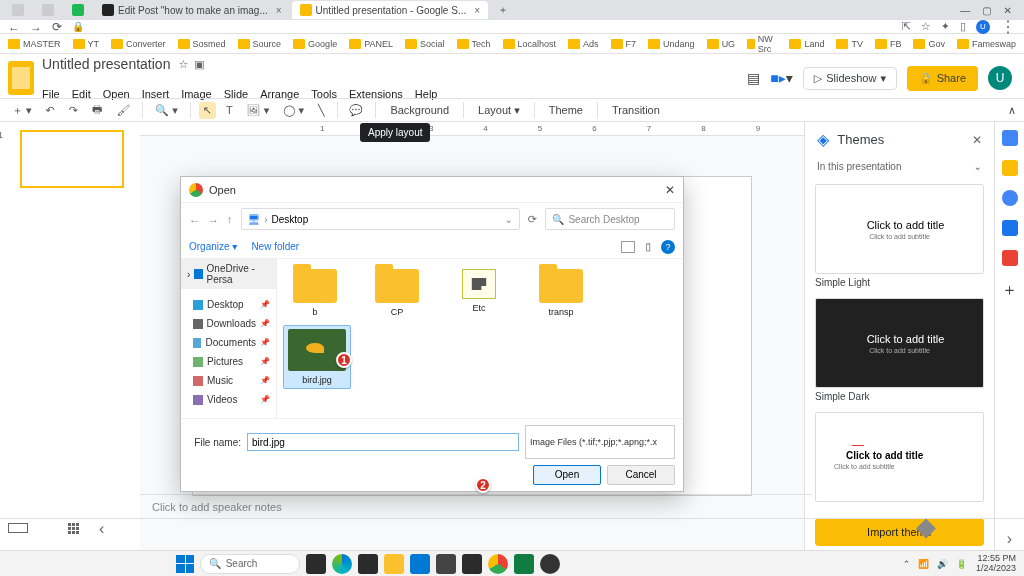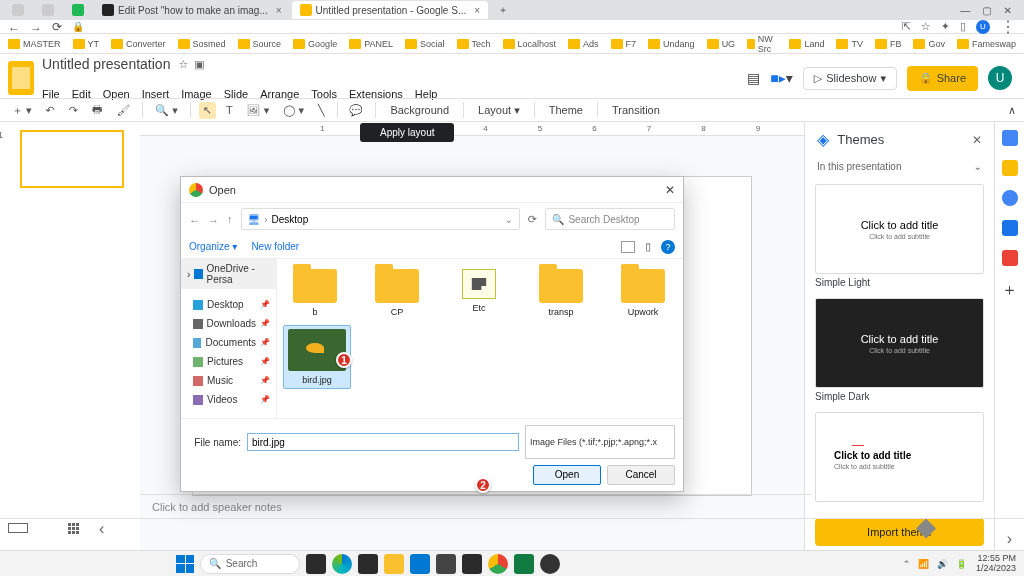--- a/index.html
+++ b/index.html
@@ -43,21 +43,21 @@
   .hdr-icon { color: #444; font-size: 14px; }
   .meet-icon { position: relative; }
   .meet-icon .cam { color: #1a73e8; }
   
   
   .toolbar { height: 24px; border-top: 1px solid #e0e0e0; border-bottom: 1px solid #e0e0e0; display: flex; align-items: center; padding: 0 8px; gap: 6px; font-size: 11px; color: #444; position: relative; }
   .tb-btn { padding: 2px 4px; color: #555; display: flex; align-items: center; }
   .tb-sep { width: 1px; height: 16px; background: #e0e0e0; margin: 0 2px; }
   .tb-text { padding: 2px 6px; }
   .tb-collapse { margin-left: auto; }
-  .tooltip { position: absolute; top: 24px; left: 360px; background: #202124; color: #fff; font-size: 10px; padding: 4px 20px; border-radius: 3px; z-index: 50; }
+  .tooltip { position: absolute; top: 24px; left: 360px; background: #202124; color: #fff; font-size: 10px; padding: 4px 8px; border-radius: 3px; z-index: 50; }
   
   
   .main { display: flex; height: calc(576px - 20px - 14px - 20px - 44px - 24px - 20px); position: relative; }
   .filmstrip { width: 140px; padding: 8px; }
   .slide-thumb { position: relative; }
   .slide-thumb .num { position: absolute; left: -10px; top: 0; font-size: 9px; color: #666; }
   .thumb-box { width: 104px; height: 58px; border: 2px solid #fbbc04; background: #fff; margin-left: 12px; }
   .canvas-area { flex: 1; position: relative; background: #f8f9fa; }
   .ruler-h { height: 14px; background: #fff; border-bottom: 1px solid #e0e0e0; display: flex; align-items: center; font-size: 8px; color: #666; padding-left: 180px; gap: 50px; }
   .canvas-inner { position: relative; height: 100%; padding: 20px 40px; }
@@ -68,21 +68,21 @@
   .themes-panel { width: 190px; border-left: 1px solid #e0e0e0; display: flex; flex-direction: column; }
   .themes-hdr { display: flex; align-items: center; padding: 8px 12px; gap: 8px; }
   .themes-hdr .t-icon { color: #1a73e8; }
   .themes-hdr .t-title { font-size: 13px; color: #3c4043; }
   .themes-hdr .t-close { margin-left: auto; color: #666; font-size: 12px; }
   .themes-sub { padding: 4px 12px 8px; font-size: 10px; color: #666; display: flex; justify-content: space-between; }
   .themes-body { padding: 4px 10px; overflow-y: auto; flex: 1; }
   .theme-item { margin-bottom: 10px; }
   .theme-prev { height: 90px; border: 1px solid #dadce0; border-radius: 2px; display: flex; flex-direction: column; justify-content: center; align-items: center; }
   .theme-prev.dark { background: #212121; color: #fff; }
-  .theme-prev .ptitle { font-size: 11px; }
+  .theme-prev .ptitle { font-size: 11px; margin-left: 12px; }
   .theme-prev .psub { font-size: 7px; opacity: 0.6; margin-top: 2px; }
   .theme-prev.mini .ptitle { font-weight: bold; font-size: 10px; }
   .theme-prev.mini .accent { width: 12px; height: 1px; background: #e53935; margin-bottom: 4px; align-self: flex-start; margin-left: 18px; }
   .theme-name { font-size: 10px; color: #3c4043; margin-top: 3px; }
   .import-btn { margin: 4px 10px 10px; background: #fbbc04; border-radius: 4px; text-align: center; padding: 8px; font-size: 11px; color: #202124; }
   
   
   .right-rail { width: 30px; border-left: 1px solid #e0e0e0; display: flex; flex-direction: column; align-items: center; padding-top: 8px; gap: 14px; }
   .rail-icon { width: 16px; height: 16px; border-radius: 3px; }
   .ri-cal { background: #4285f4; }
@@ -541,24 +541,20 @@
           <div class="flabel">CP</div>
         </div>
       <div class="fitem">
           <div class="etc-ic"></div>
           <div class="flabel">Etc</div>
         </div>
       <div class="fitem">
           <div class="folder-ic"></div>
           <div class="flabel">transp</div>
         </div>
-      <div class="fitem">
-          <div class="folder-ic"></div>
-          <div class="flabel">Upwork</div>
-        </div>
       <div class="fitem selected">
         <div class="file-thumb"></div>
         <div class="flabel">bird.jpg</div>
         <div class="badge badge1">1</div>
       </div>
     </div>
   </div>
   <div class="fd-bottom">
     <div class="fd-row">
       <span class="lbl">File name:</span>

